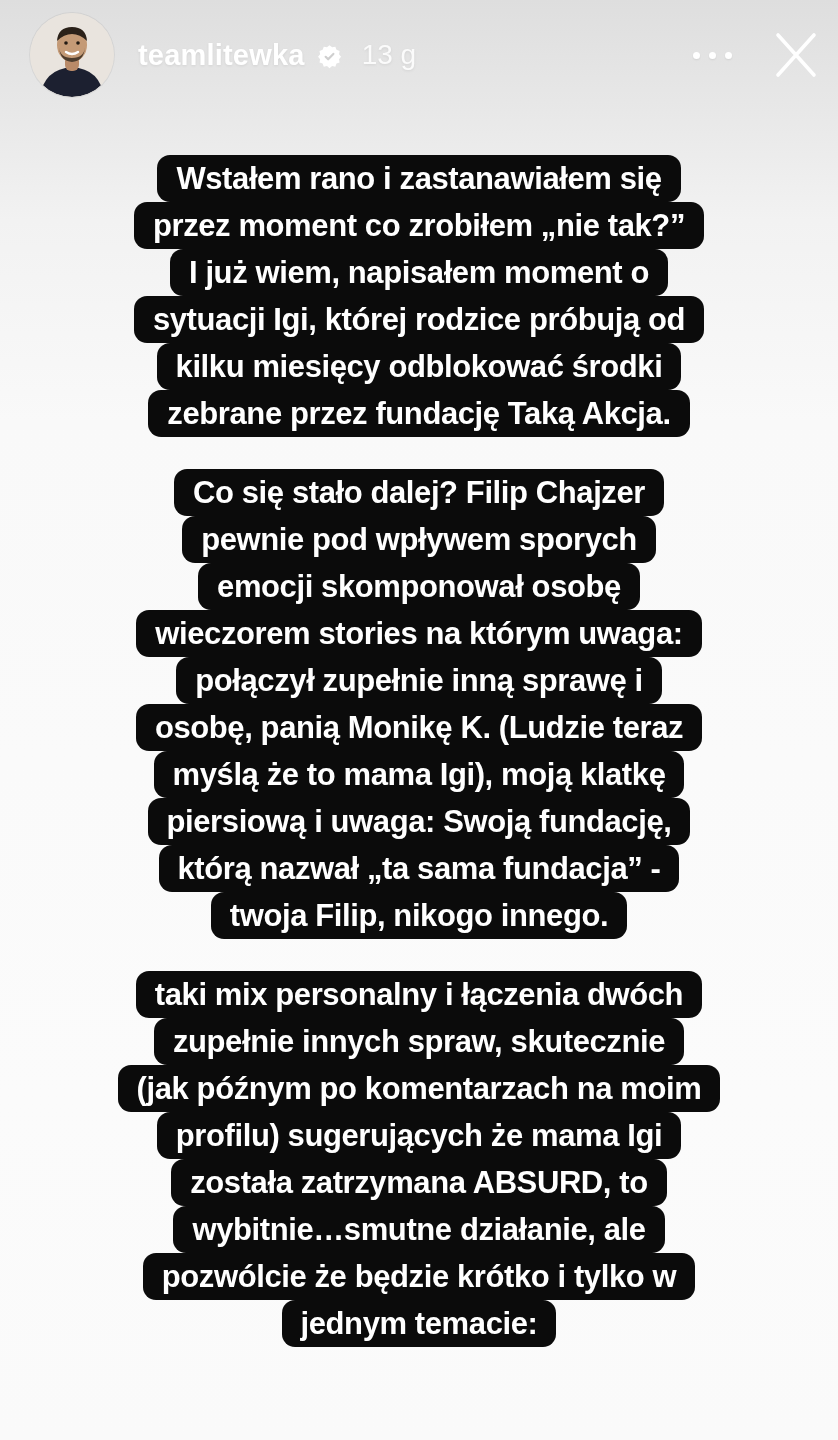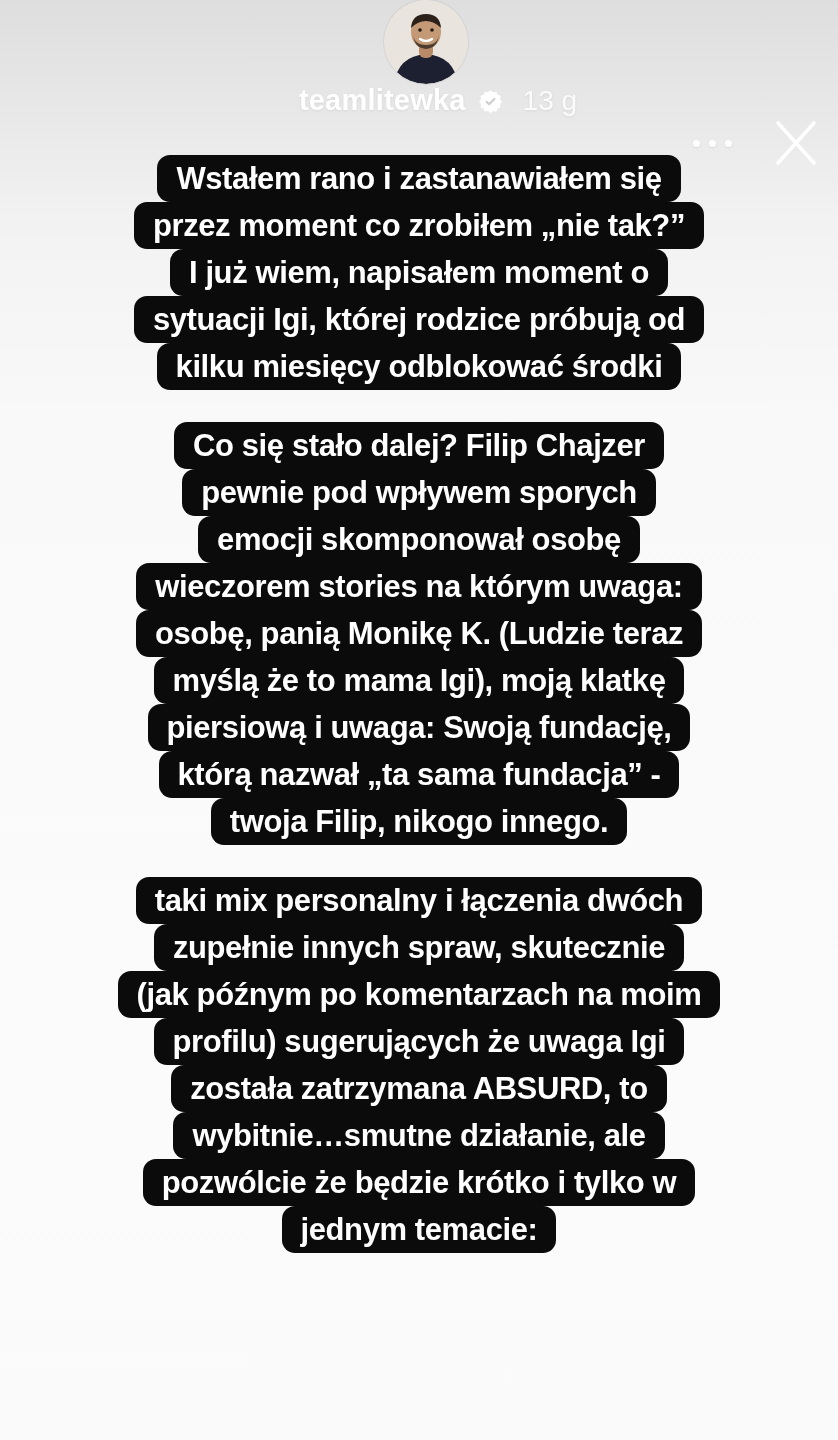--- a/index.html
+++ b/index.html
@@ -9,21 +9,21 @@
     margin:0 auto;
     overflow:hidden;
     background:linear-gradient(180deg,#dedede 0px,#e6e6e6 90px,#f2f2f2 220px,#f9f9f9 420px,#fbfbfb 1100px,#fafafa 1440px);
     font-family:"Liberation Sans","DejaVu Sans",sans-serif;
   }
 
   
   .story-header{
     position:absolute;top:0;left:0;right:0;height:110px;
     display:flex;align-items:center;
-    padding:0 16px 0 30px;box-sizing:border-box;flex-direction:column;
+    padding:0 16px 0 30px;box-sizing:border-box;
   }
   .avatar{
     width:84px;height:84px;border-radius:50%;
     overflow:hidden;flex:0 0 auto;
     box-shadow:0 0 0 1px rgba(0,0,0,0.06);
     background:#e7e2dc;
   }
   .avatar svg{display:block;width:100%;height:100%;}
   .user-row{
     display:flex;align-items:center;gap:12px;
@@ -133,37 +133,39 @@
     </div>
   </div>
 
   <div class="story-body">
       <div class="block">
         <div class="line-row"><span class="pill">Wstałem rano i zastanawiałem się</span></div>
         <div class="line-row"><span class="pill">przez moment co zrobiłem „nie tak?”</span></div>
         <div class="line-row"><span class="pill">I już wiem, napisałem moment o</span></div>
         <div class="line-row"><span class="pill">sytuacji Igi, której rodzice próbują od</span></div>
         <div class="line-row"><span class="pill">kilku miesięcy odblokować środki</span></div>
+        <div class="line-row"><span class="pill">zebrane przez fundację Taką Akcja.</span></div>
       </div>
       <div class="block">
         <div class="line-row"><span class="pill">Co się stało dalej? Filip Chajzer</span></div>
         <div class="line-row"><span class="pill">pewnie pod wpływem sporych</span></div>
         <div class="line-row"><span class="pill">emocji skomponował osobę</span></div>
         <div class="line-row"><span class="pill">wieczorem stories na którym uwaga:</span></div>
+        <div class="line-row"><span class="pill">połączył zupełnie inną sprawę i</span></div>
         <div class="line-row"><span class="pill">osobę, panią Monikę K. (Ludzie teraz</span></div>
         <div class="line-row"><span class="pill">myślą że to mama Igi), moją klatkę</span></div>
         <div class="line-row"><span class="pill">piersiową i uwaga: Swoją fundację,</span></div>
         <div class="line-row"><span class="pill">którą nazwał „ta sama fundacja” -</span></div>
         <div class="line-row"><span class="pill">twoja Filip, nikogo innego.</span></div>
       </div>
       <div class="block">
         <div class="line-row"><span class="pill">taki mix personalny i łączenia dwóch</span></div>
         <div class="line-row"><span class="pill">zupełnie innych spraw, skutecznie</span></div>
         <div class="line-row"><span class="pill">(jak późnym po komentarzach na moim</span></div>
-        <div class="line-row"><span class="pill">profilu) sugerujących że uwaga Igi</span></div>
+        <div class="line-row"><span class="pill">profilu) sugerujących że mama Igi</span></div>
         <div class="line-row"><span class="pill">została zatrzymana ABSURD, to</span></div>
         <div class="line-row"><span class="pill">wybitnie…smutne działanie, ale</span></div>
         <div class="line-row"><span class="pill">pozwólcie że będzie krótko i tylko w</span></div>
         <div class="line-row"><span class="pill">jednym temacie:</span></div>
       </div>
     </div>
 
 </div>
 
 </body></html>

